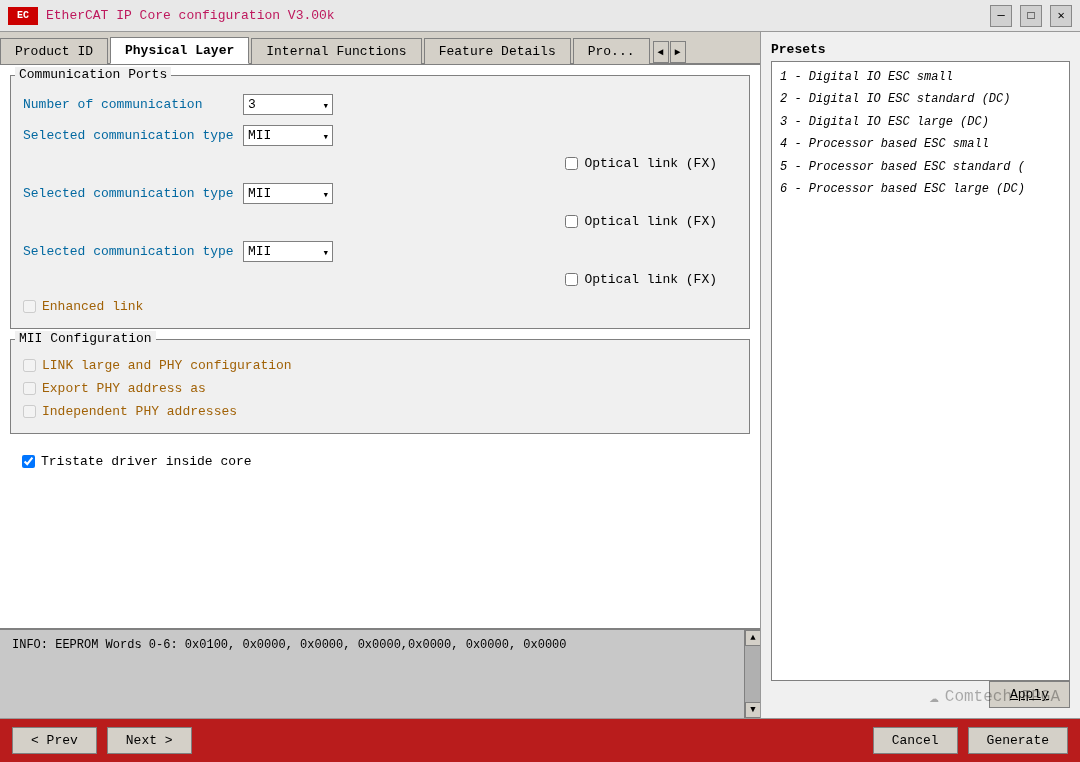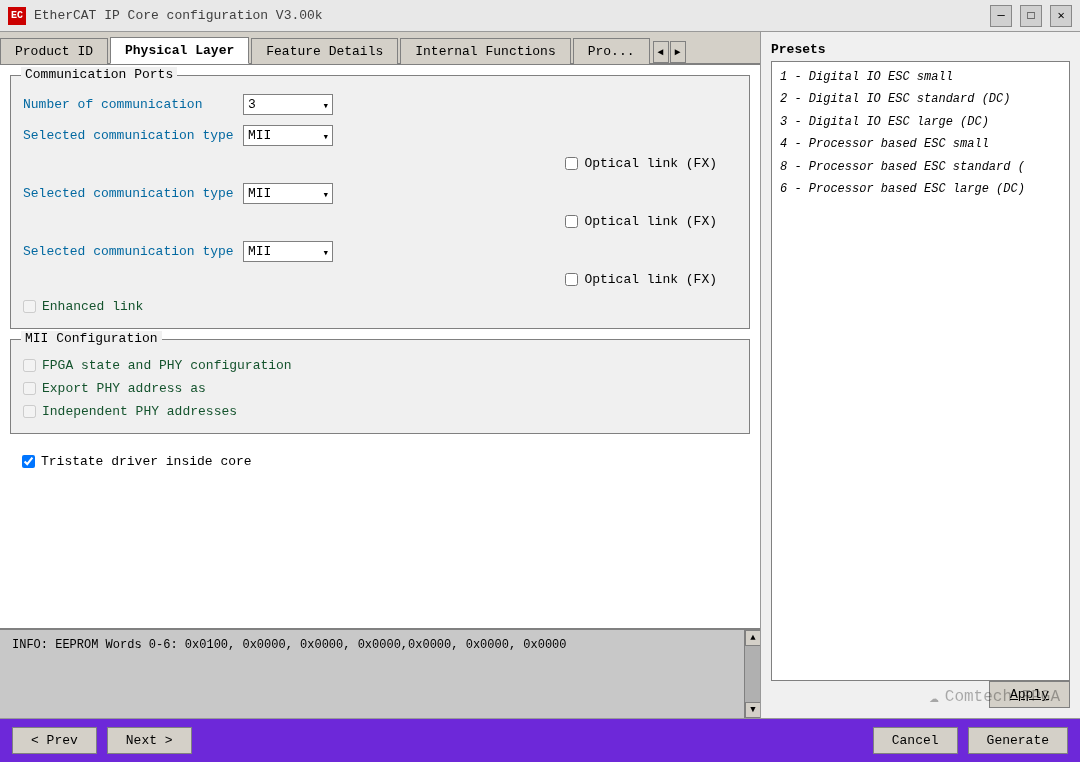--- a/index.html
+++ b/index.html
@@ -18,36 +18,36 @@
     .title-bar {
       background: #e8e8e8;
       border-bottom: 1px solid #999;
       display: flex;
       align-items: center;
       padding: 4px 8px;
       height: 32px;
       flex-shrink: 0;
     }
     .title-bar-icon {
-      width: 18px;
+      width: 30px;
       height: 18px;
       background: #cc0000;
       margin-right: 8px;
       display: flex;
       align-items: center;
       justify-content: center;
       font-size: 10px;
       color: white;
       font-weight: bold;
       flex-shrink: 0;
     }
     .title-bar-text {
       flex: 1;
       font-size: 13px;
-      color: #404040;
+      color: #be185d;
     }
     .title-bar-buttons {
       display: flex;
       gap: 8px;
     }
     .title-bar-btn {
       width: 22px;
       height: 22px;
       background: #d0d0d0;
       border: 1px solid #888;
@@ -126,21 +126,21 @@
     
     .section-box {
       border: 1px solid #808080;
       background: #f0f0f0;
       padding: 10px 12px 14px;
       position: relative;
     }
     .section-title {
       position: absolute;
       top: -9px;
-      left: 10px;
+      left: 4px;
       background: #f0f0f0;
       padding: 0 4px;
       font-size: 13px;
       font-weight: normal;
     }
 
     
     .form-row {
       display: flex;
       align-items: center;
@@ -187,21 +187,21 @@
     .checkbox-row {
       display: flex;
       align-items: center;
       gap: 6px;
       margin-bottom: 8px;
     }
     .checkbox-row:last-child {
       margin-bottom: 0;
     }
     .checkbox-row.dimmed label {
-      color: #14532d;
+      color: #a16207;
     }
     .checkbox-row input[type="checkbox"] {
       width: 13px;
       height: 13px;
       cursor: pointer;
       flex-shrink: 0;
     }
     .checkbox-row input[type="checkbox"]:disabled {
       cursor: default;
     }
@@ -305,21 +305,21 @@
       font-size: 9px;
       cursor: pointer;
     }
     .scrollbar-track {
       flex: 1;
       background: #b0b0b0;
     }
 
     
     .bottom-bar {
-      background: #6d28d9;
+      background: #b91c1c;
       border-top: 1px solid #999;
       padding: 8px 12px;
       display: flex;
       justify-content: space-between;
       align-items: center;
       flex-shrink: 0;
     }
     .bottom-left {
       display: flex;
       gap: 10px;
@@ -372,22 +372,22 @@
   </div>
 </div>
 
 <div class="main-content">
 
   <div class="left-panel">
 
     <div class="tab-bar">
       <div class="tab">Product ID</div>
       <div class="tab active">Physical Layer</div>
+      <div class="tab">Internal Functions</div>
       <div class="tab">Feature Details</div>
-      <div class="tab">Internal Functions</div>
       <div class="tab">Pro...</div>
       <div class="tab-nav-btn">◄</div>
       <div class="tab-nav-btn">►</div>
     </div>
 
     <div class="content-panel">
 
       <div class="section-box">
         <span class="section-title">Communication Ports</span>
         <div class="comm-ports-content">
@@ -457,21 +457,21 @@
         </div>
       </div>
 
       <div class="section-box">
         <span class="section-title">MII Configuration</span>
         <div style="padding-top: 8px;">
 
 
           <div class="checkbox-row dimmed">
             <input type="checkbox" disabled="" style="">
-            <label>FPGA state and PHY configuration</label>
+            <label>LINK large and PHY configuration</label>
           </div>
           <div class="checkbox-row dimmed">
             <input type="checkbox" disabled="" style="">
             <label>Export PHY address as</label>
           </div>
           <div class="checkbox-row dimmed">
             <input type="checkbox" disabled="" style="">
             <label>Independent PHY addresses</label>
           </div>
         </div>
@@ -497,21 +497,21 @@
 
   </div>
 
   <div class="right-panel">
     <div class="presets-title">Presets</div>
     <div class="presets-list">
       <div class="preset-item">1 - Digital IO ESC small</div>
       <div class="preset-item">2 - Digital IO ESC standard (DC)</div>
       <div class="preset-item">3 - Digital IO ESC large (DC)</div>
       <div class="preset-item">4 - Processor based ESC small</div>
-      <div class="preset-item">8 - Processor based ESC standard (</div>
+      <div class="preset-item">5 - Processor based ESC standard (</div>
       <div class="preset-item">6 - Processor based ESC large (DC)</div>
     </div>
     <button class="apply-btn">Apply</button>
   </div>
 
 </div>
 
 <div class="bottom-bar">
   <div class="bottom-left">
     <button class="nav-btn">&lt; Prev</button>

